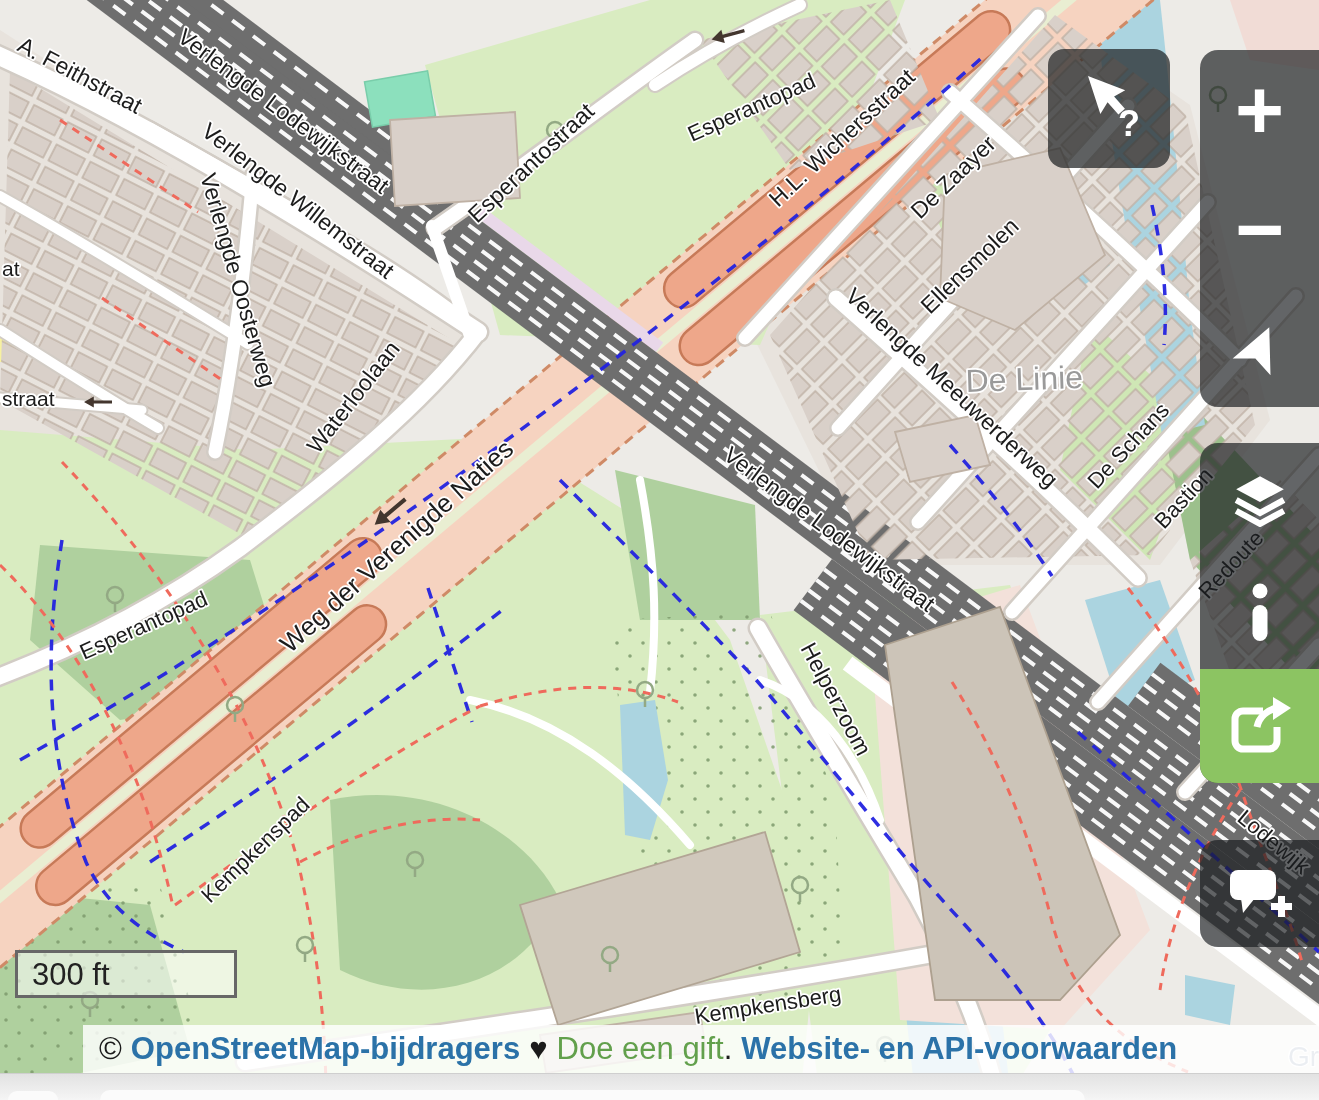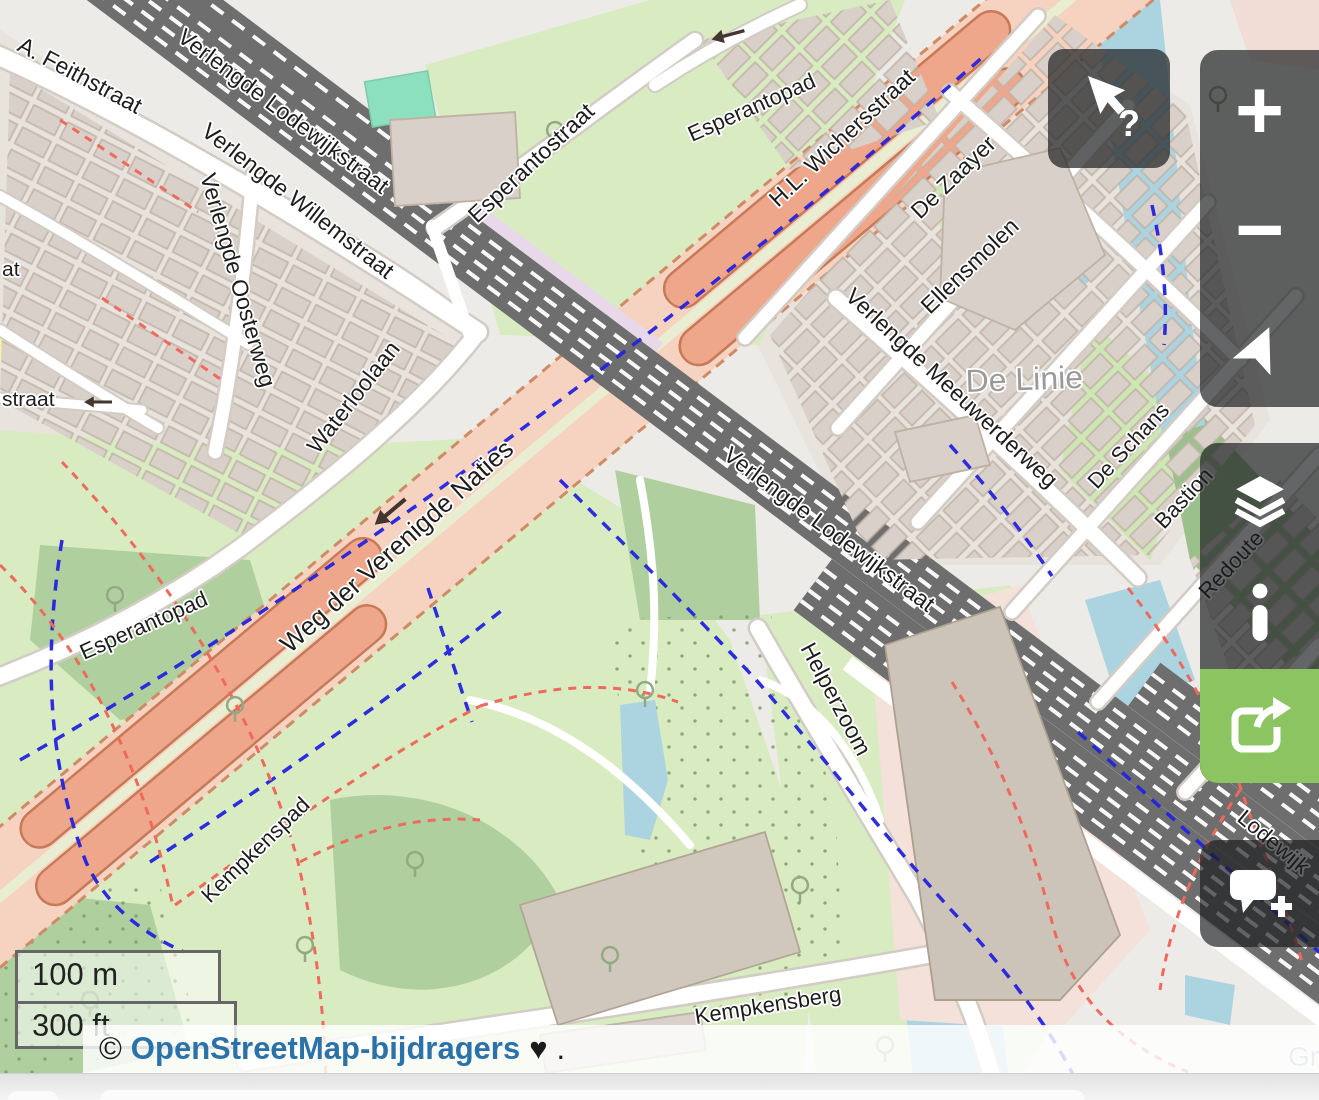--- a/index.html
+++ b/index.html
@@ -363,28 +363,29 @@
         <rect x="4" y="4" width="46" height="30" rx="8" fill="#ffffff"></rect>
         <polygon points="15,32 29,32 17,47" fill="#ffffff"></polygon>
         <rect x="52" y="30" width="7" height="21" fill="#ffffff"></rect>
         <rect x="45" y="37" width="21" height="7" fill="#ffffff"></rect>
       </svg>
     </div>
   </div>
 </div>
 
 <div class="scale">
-  <div class="line metric">100 m</div>
   <div class="line imperial">300 ft</div>
 </div>
 
 <div class="attr">
   <span>©</span>
   <a class="lnk"><span>OpenStreetMap-bijdragers</span></a>
   <span>♥</span>
+  <a class="don tight"><span class="tight">Doe een gift</span></a>
   <span>.</span>
+  <a class="lnk"><span>Website- en API-voorwaarden</span></a>
 </div>
 
 <div class="bottom-strip"></div>
 <div class="card one"></div>
 <div class="card two"></div>
 
 </div>
 
 </body></html>

